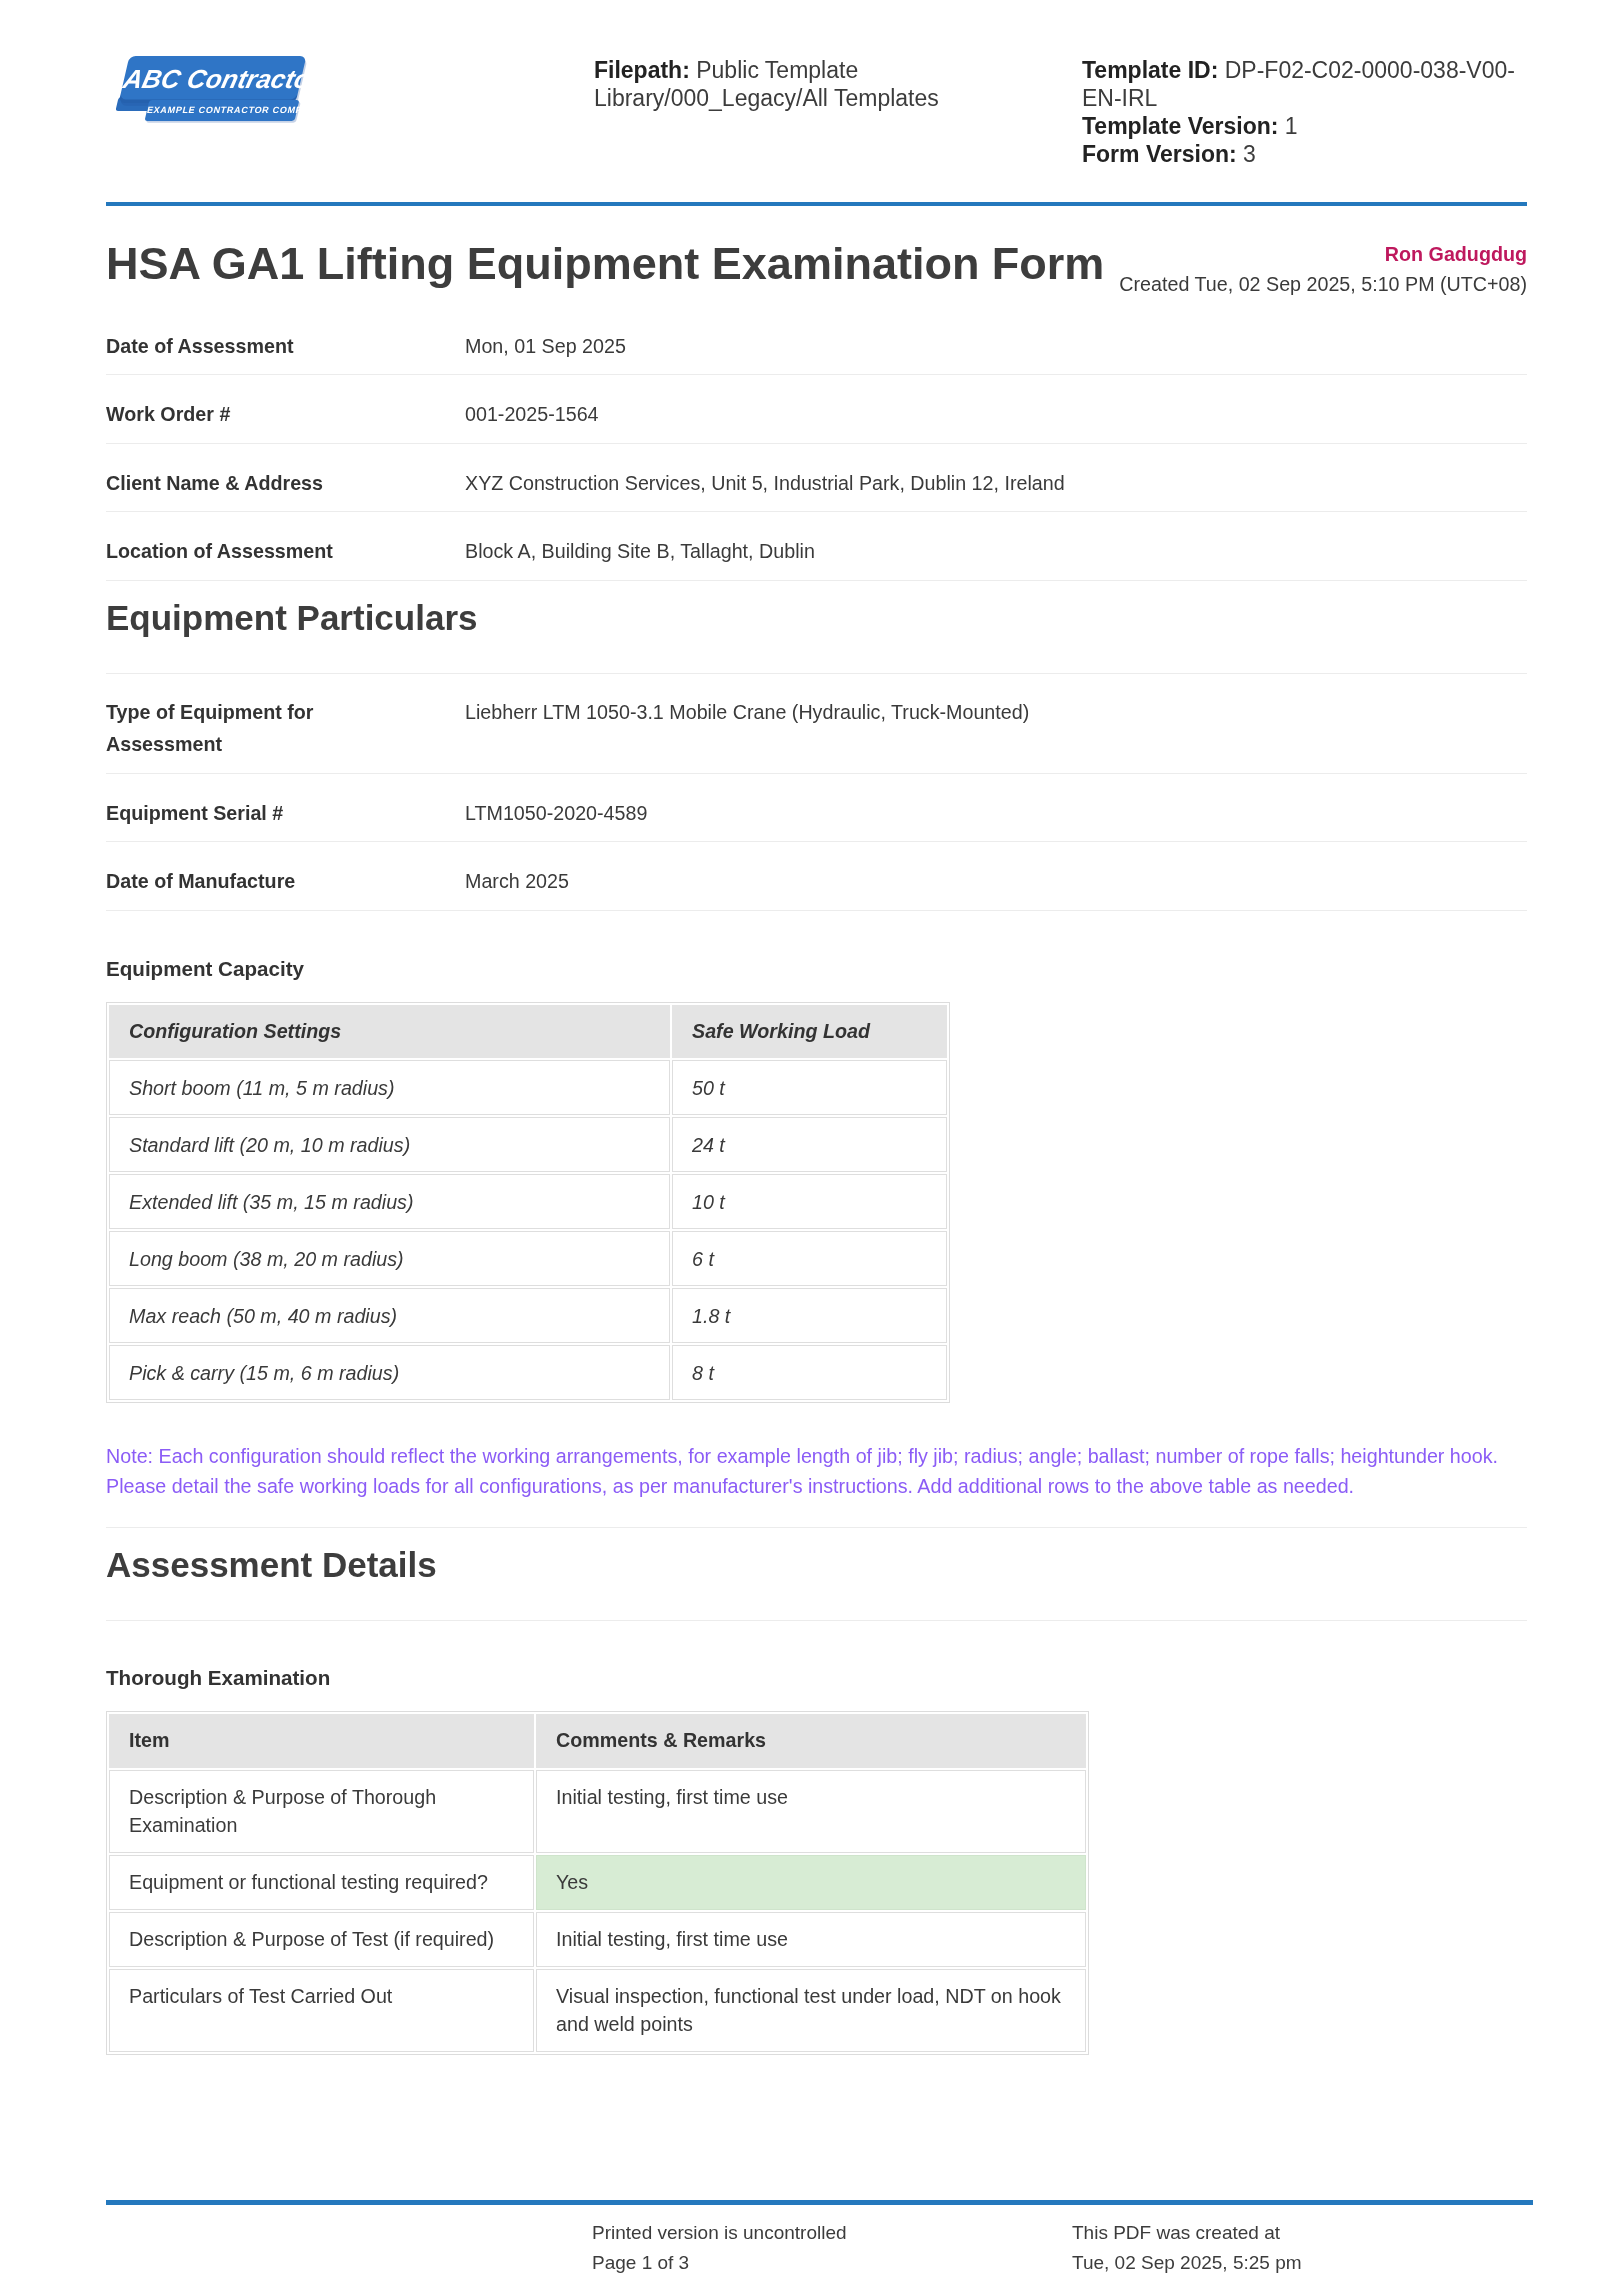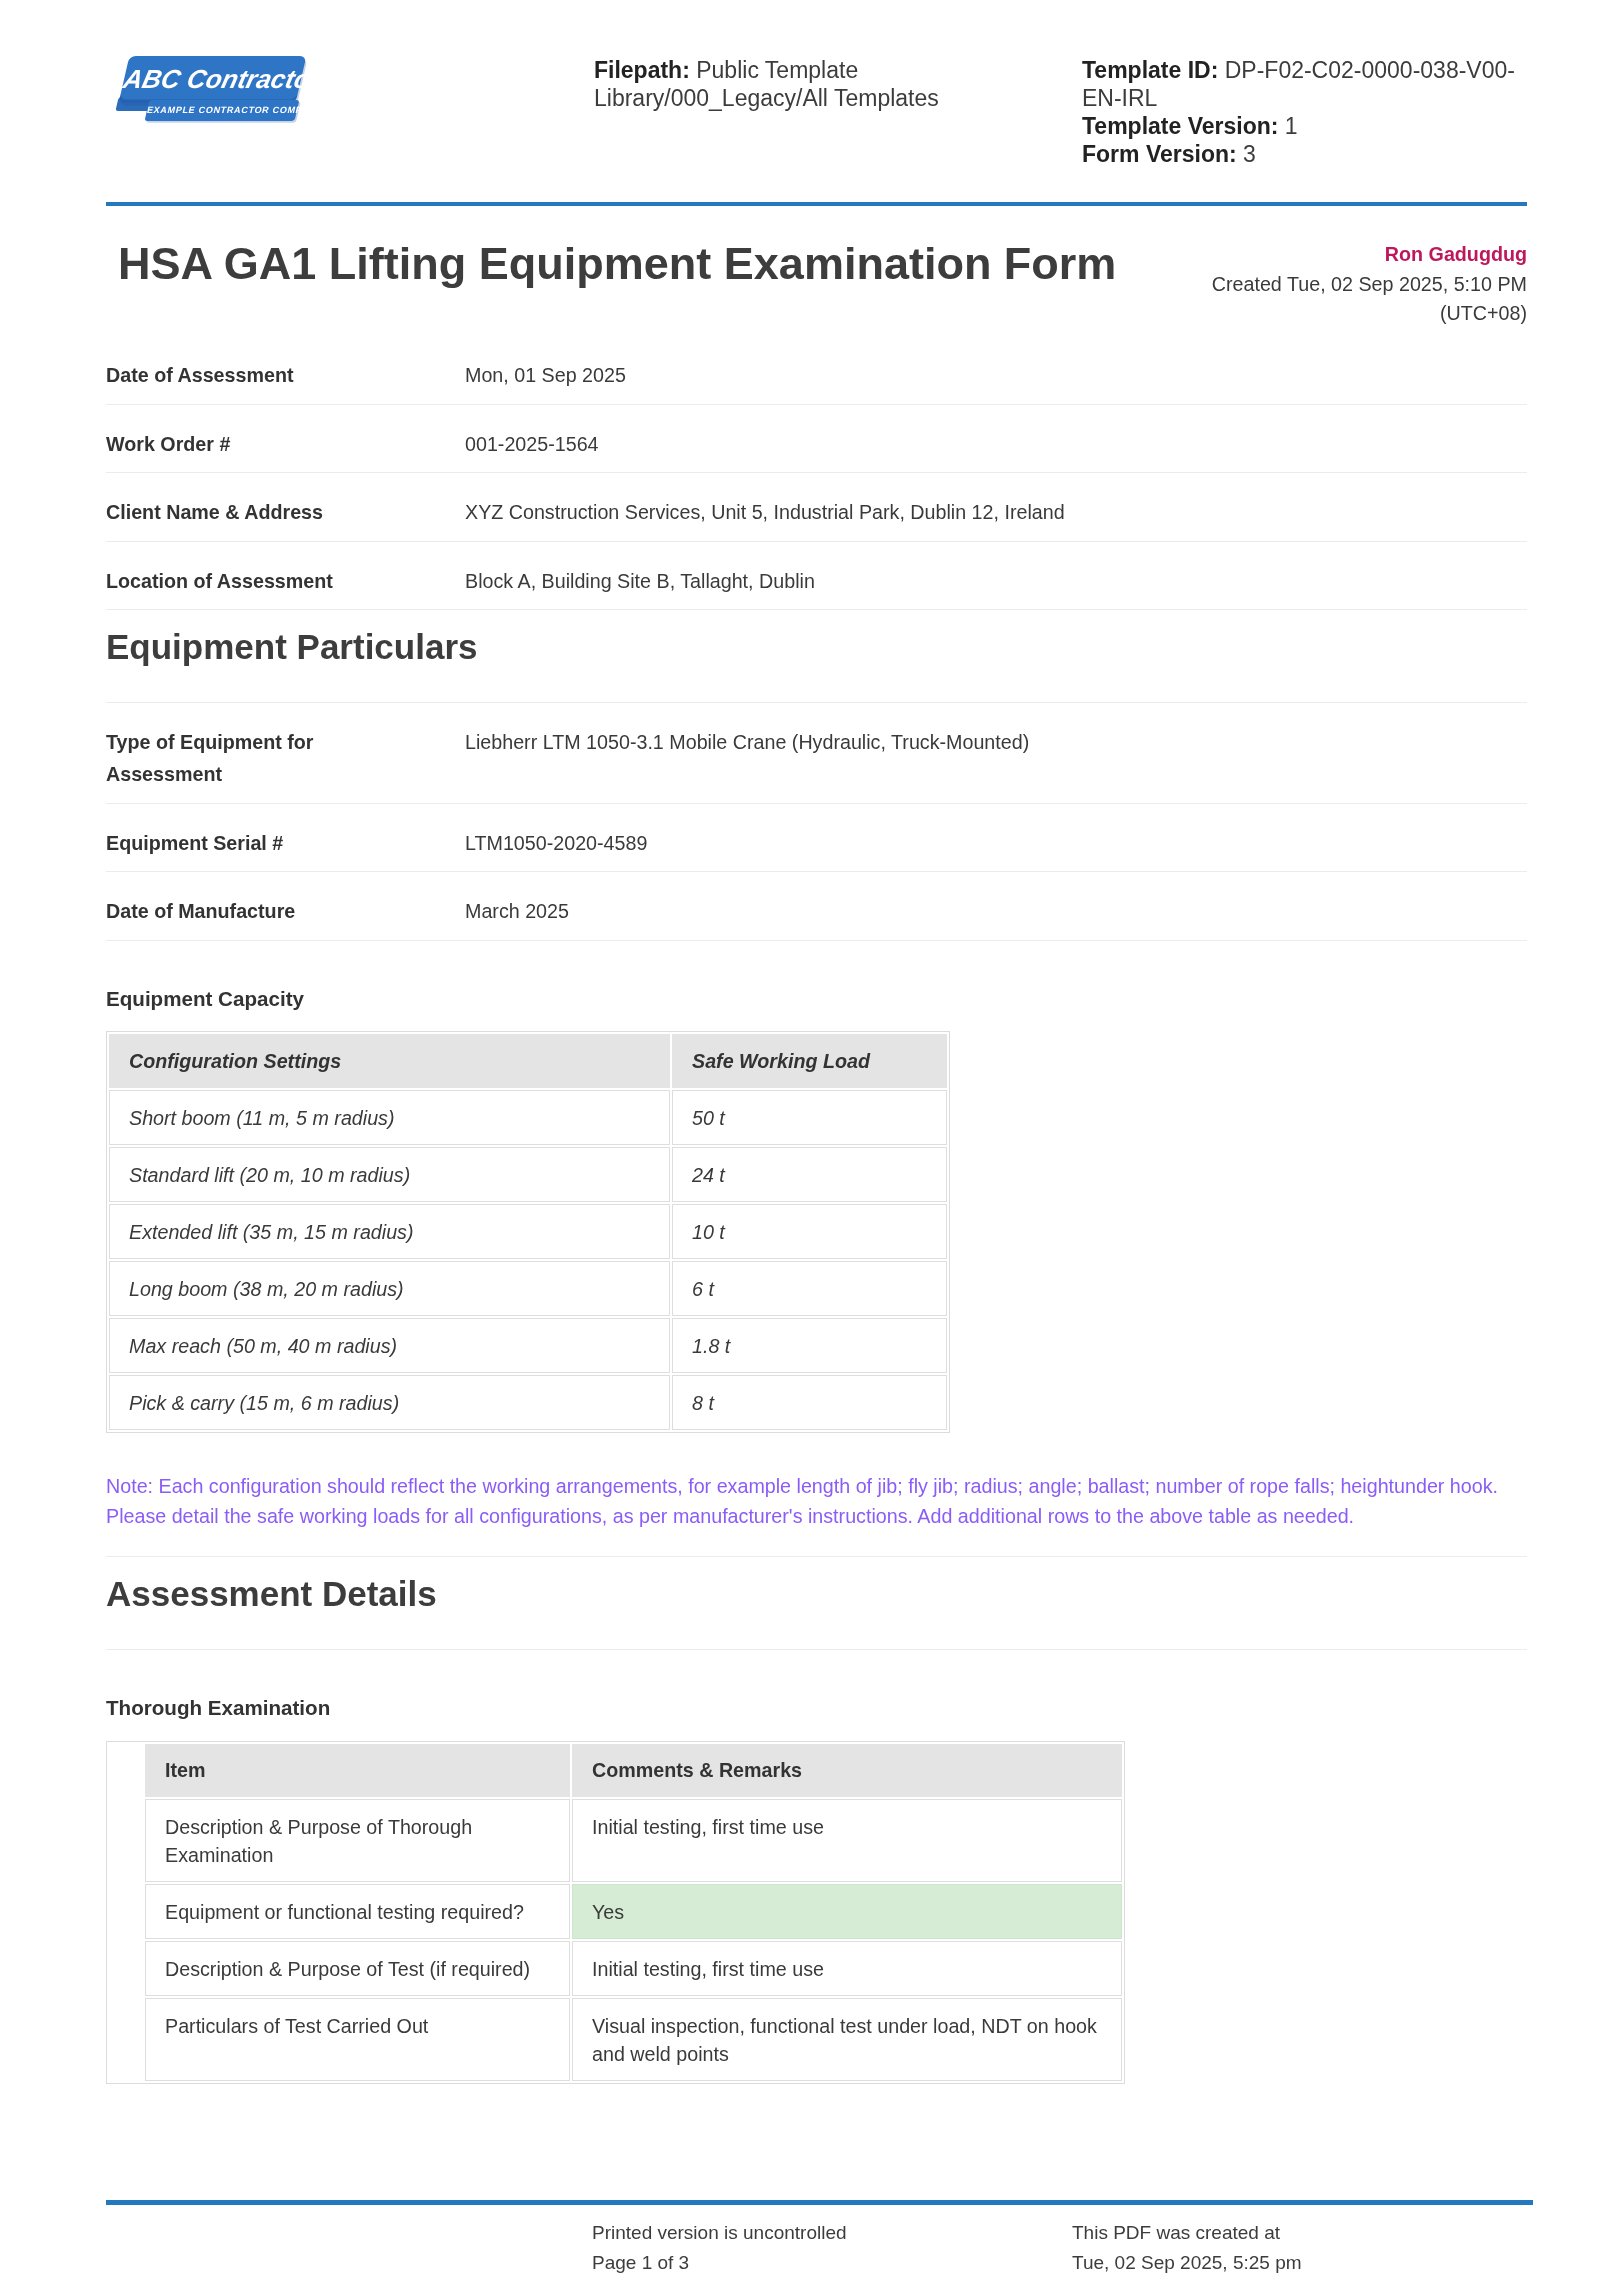--- a/index.html
+++ b/index.html
@@ -34,21 +34,21 @@
   }
   .hdr-small { font-size:23px; line-height:28px; color:#3c3c3c; }
   .hdr-small b { color:#222222; }
   .filepath { margin-left:280px; width:459px; padding-top:3.6px; }
   .template-meta { margin-left:auto; width:445px; padding-top:3.6px; }
 
   .blue-rule { height:4.5px; background:#2478bd; }
   .rule-top { margin-top:34px; }
 
   
-  .title-row { display:flex; margin-top:29.6px;margin-left:12px; }
+  .title-row { display:flex; margin-top:29.6px; }
   h1 { width:1012px; font-size:45px; line-height:55px; font-weight:bold; color:#3d3d3d; }
   .created-info { margin-left:auto; text-align:right; padding-top:4.5px; font-size:19.7px; line-height:29.6px; }
   .created-author { font-weight:bold; color:#be185d; }
   .created-date { color:#3a3a3a; }
 
   
   .fields { margin-top:7.2px; }
   .field-row { display:flex; padding:23px 0 12.5px; border-bottom:0.9px solid #ececec; }
   .field-label { width:269px; flex-shrink:0; font-weight:bold; color:#333333;
     font-size:19.7px; line-height:32px; }
@@ -59,21 +59,21 @@
   .divider { height:0.9px; background:#ececec; }
   .div-after-h2 { margin-top:34px; }
   h3 { font-size:20.6px; line-height:27px; font-weight:bold; color:#333333; margin-top:44px; }
 
   
   table { border-collapse:separate; border-spacing:2.7px; margin-top:19.7px;
     border:0.9px solid #dcdcdc; table-layout:fixed; }
   .capacity-table { width:844px;font-style:italic; }
   .capacity-table col.c1 { width:559px; }
   .capacity-table col.c2 { width:274px; }
-  .exam-table { width:814px;padding-left:36px; }
+  .exam-table { width:814px; }
   .exam-table col.c1 { width:425px; }
   .exam-table col.c2 { width:550px; }
   th { background:#e4e4e4; border:0.9px solid #e4e4e4; font-weight:bold; text-align:left;
     font-size:19.7px; line-height:25px; padding:13.4px 19px; color:#333333; }
   td { border:0.9px solid #dedede; background:#ffffff; font-size:19.7px; line-height:28px;
     padding:12.5px 19px; vertical-align:top; color:#3a3a3a; }
   td.cell-green { background:#d7ecd4; border-color:#cfe4cc; }
 
   .note { margin-top:39px; font-size:19.7px; line-height:29.6px; color:#8b5cf6; width:1420px; }
   .div-before-h2 { margin-top:25px; }

